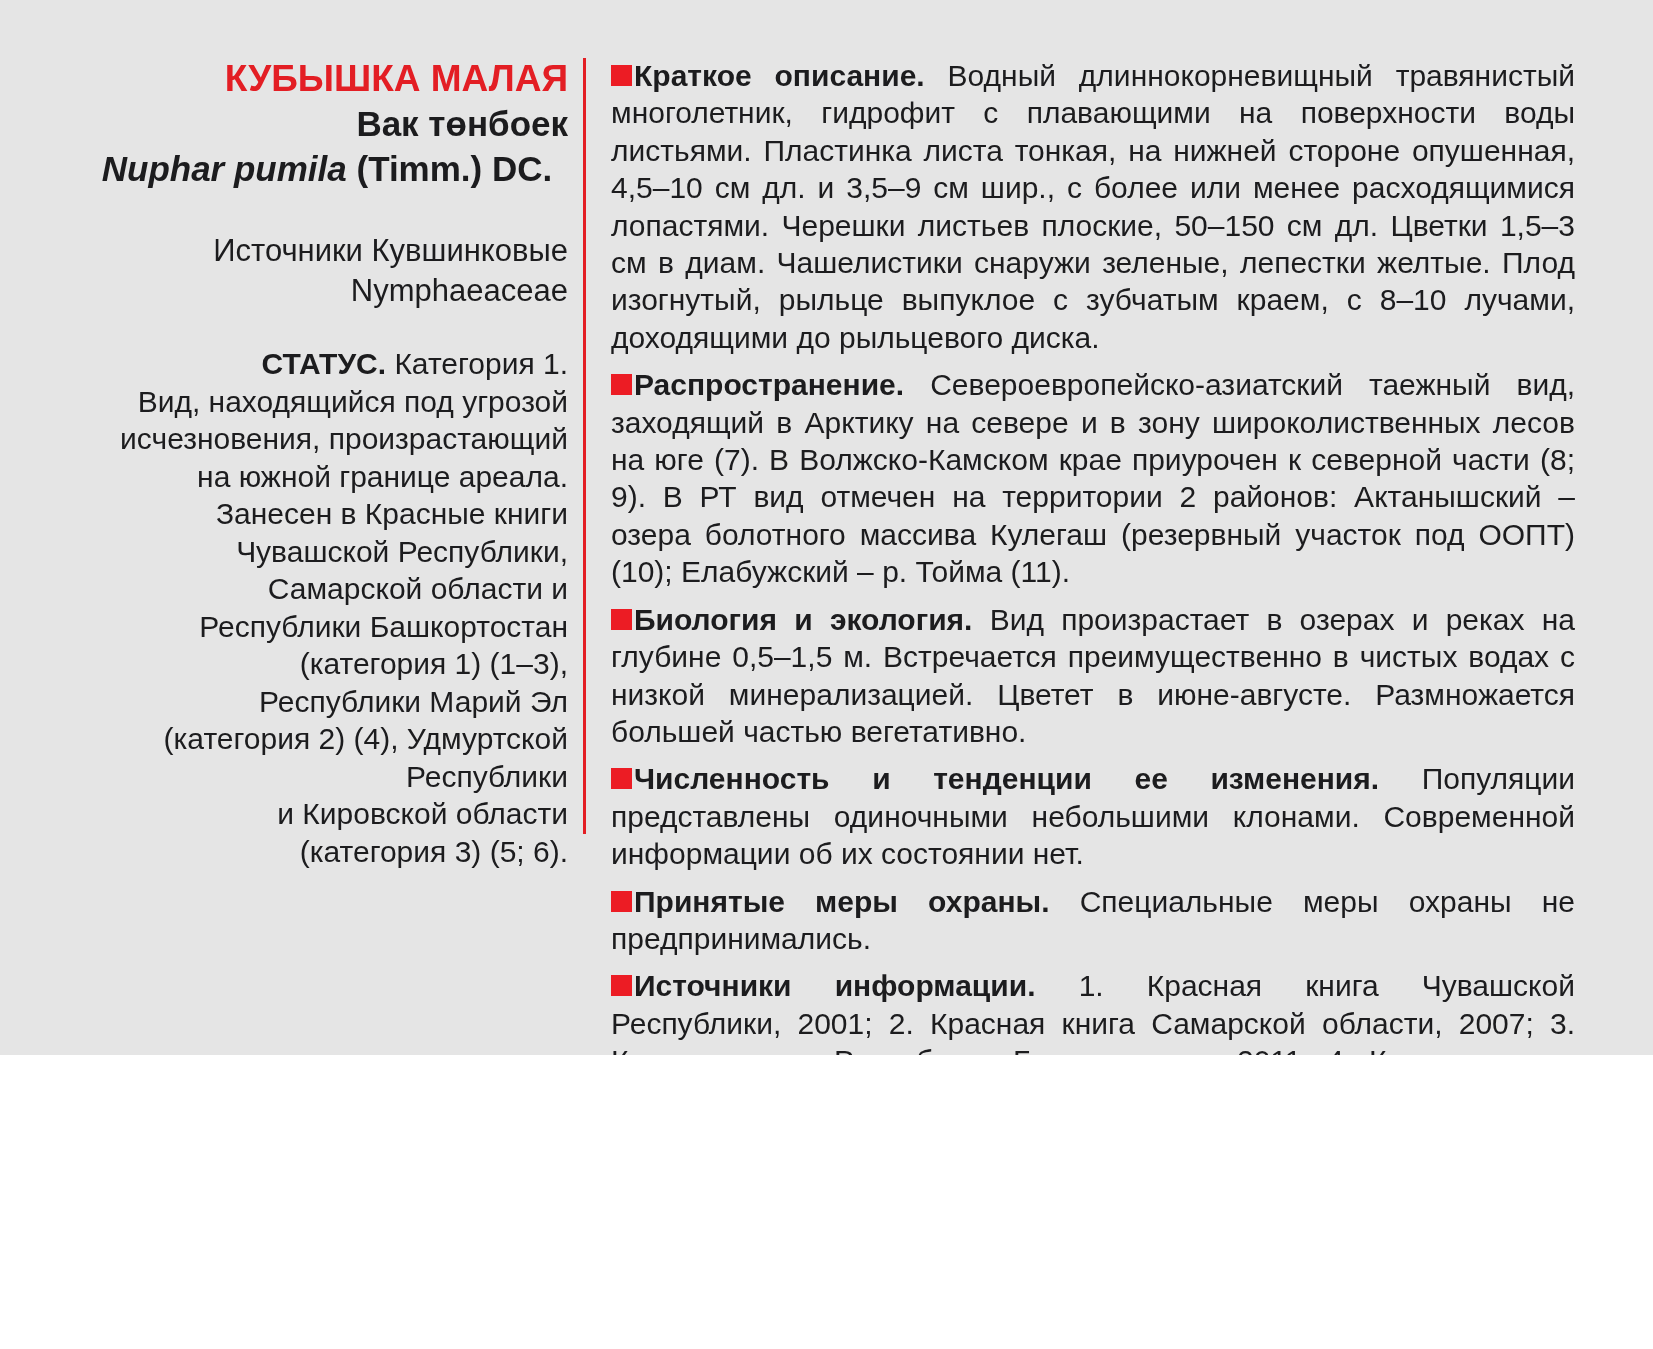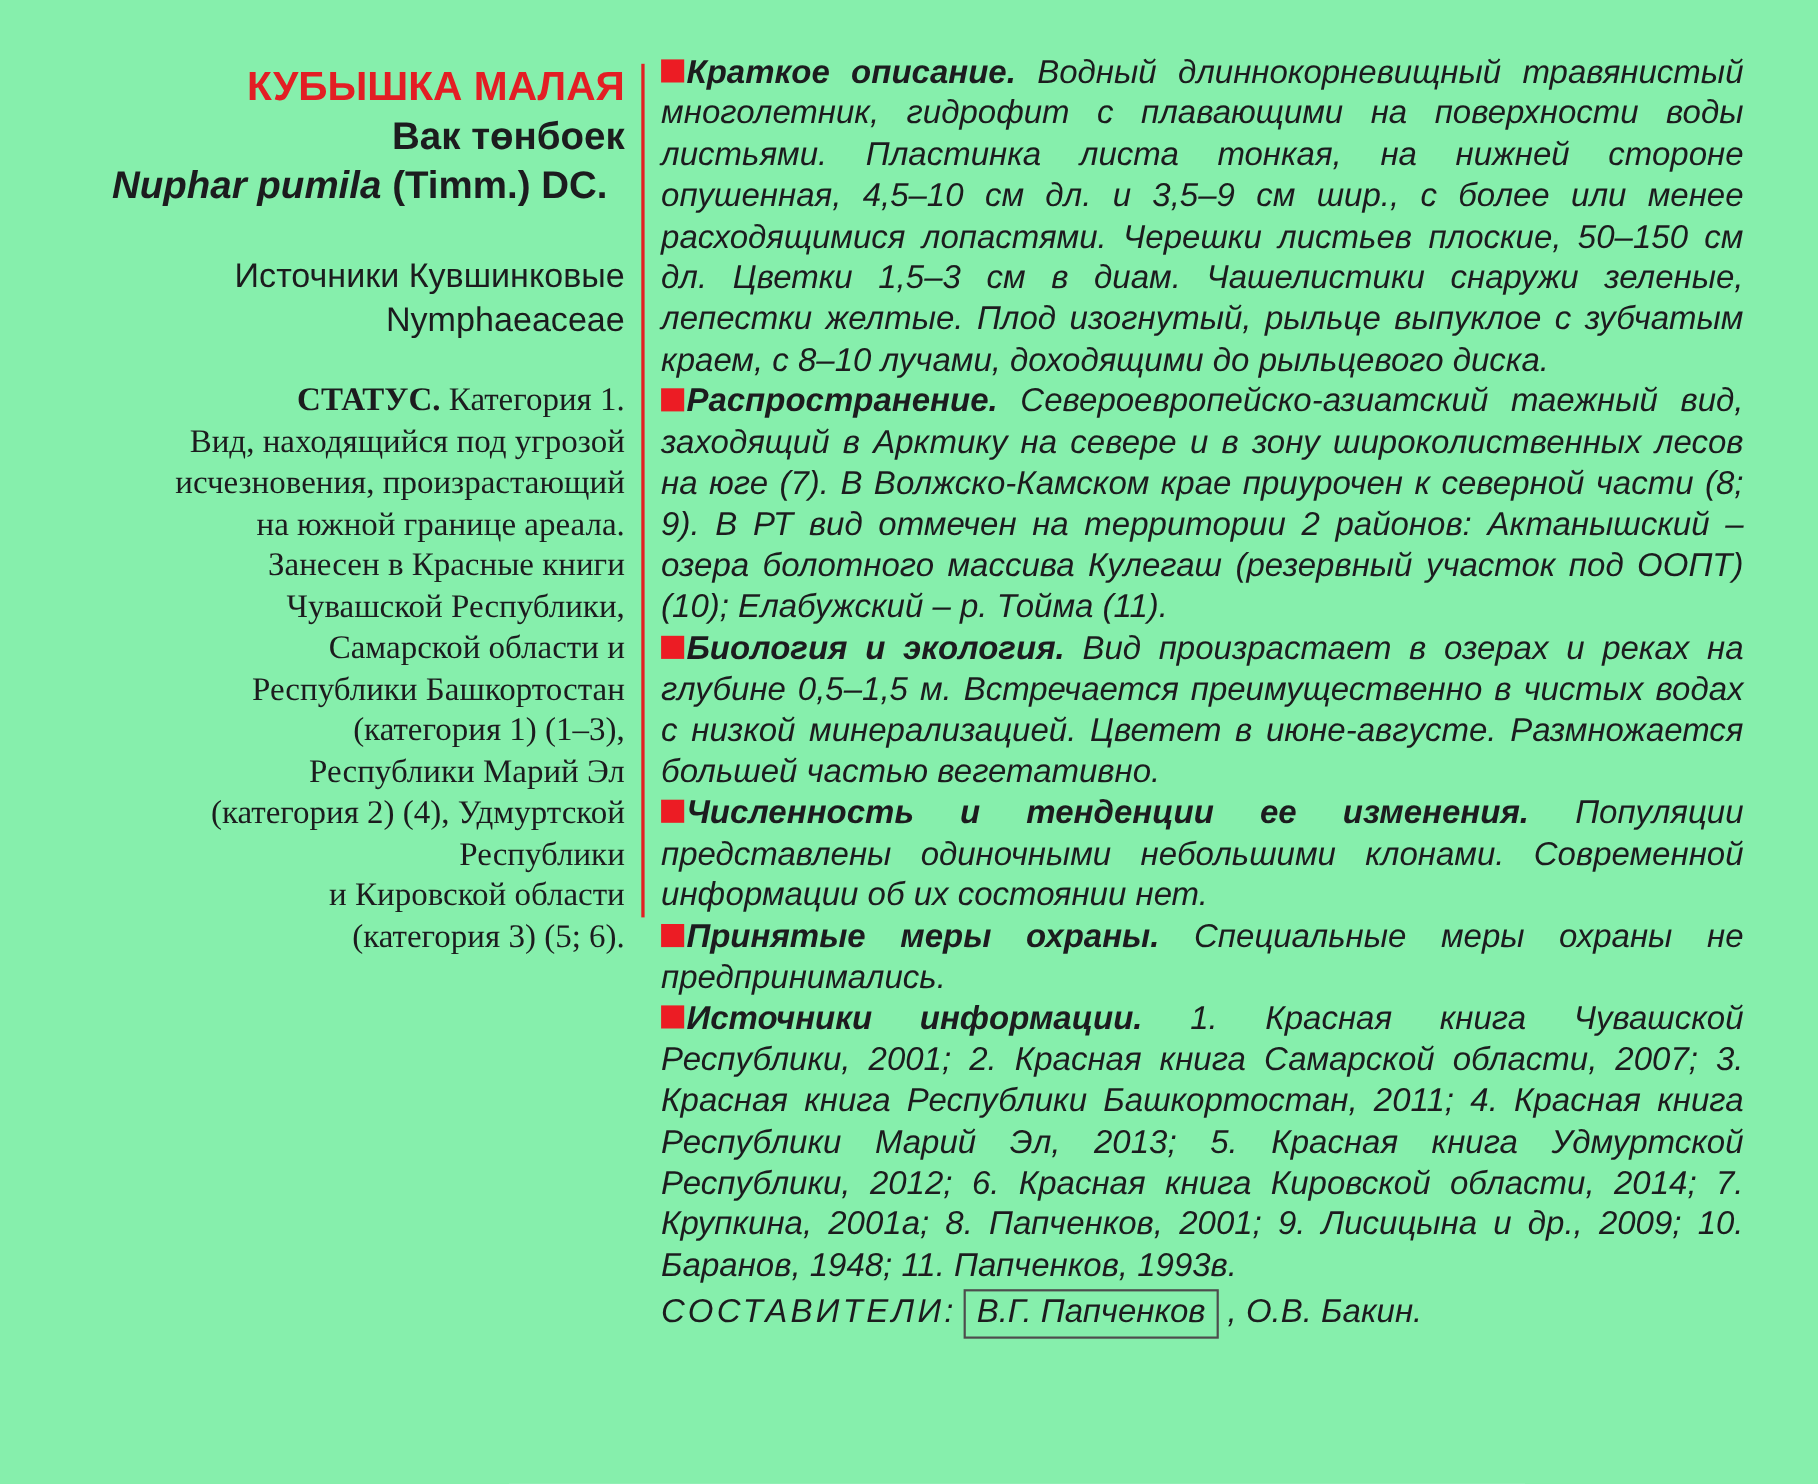--- a/index.html
+++ b/index.html
@@ -2,52 +2,52 @@
 <html><head>
 <meta charset="utf-8">
 <style>
   html, body { margin:0; padding:0; }
   body {
     width:1653px; height:1349px;
     background:#ffffff;
     font-family:"Liberation Sans", sans-serif;
     color:#1c1c1e;
   }
-  .page { position:relative; width:1653px; height:1349px; overflow:hidden; background:#86efac; }
+  .page { position:relative; width:1653px; height:1055px; overflow:hidden; background:#e5e5e5; }
 
   
   .left-col {
     position:absolute; left:86px; top:56px; width:482px;
     text-align:right;
   }
   .species-title   { color:#e31e24; font-weight:bold; font-size:37px; line-height:45px; }
   .species-alt     { font-weight:bold; font-size:35px; line-height:45px; }
   .species-latin   { font-weight:bold; font-size:35px; line-height:45px;text-align:center; }
   .latin-italic    { font-style:italic; }
   .family {
     margin:40px 0 0 0; font-size:31px; line-height:40px; white-space:pre-line;
   }
   .status {
-    margin:34px 0 0 0; font-size:30px; line-height:37.5px;font-family:Liberation Serif, serif;
+    margin:34px 0 0 0; font-size:30px; line-height:37.5px;
   }
   .status-label { font-weight:bold; }
   .status-text  { white-space:pre-line; }
 
   
   .divider {
     position:absolute; left:583px; top:58px; width:3px; height:776px;
     background:#e31e24;
   }
 
   
   .right-col {
     position:absolute; left:601px; top:47px; width:984px;
     font-size:30px; line-height:37.4px; text-align:justify;
   }
-  .right-col p { margin:0;font-style:italic; }
+  .right-col p { margin:10px; }
   .sec-title { font-weight:bold; }
   .bullet {
     display:inline-block; width:21px; height:21px;
     background:#ec1c24; margin-right:2px;
   }
   .compilers { text-align:left; margin-top:3px !important; }
   .compilers-label { letter-spacing:3px; }
   .boxed {
     display:inline-block; border:2px solid #4d4d4d;
     padding:0 10px 3px 10px; margin:0 8px 0 6px;

